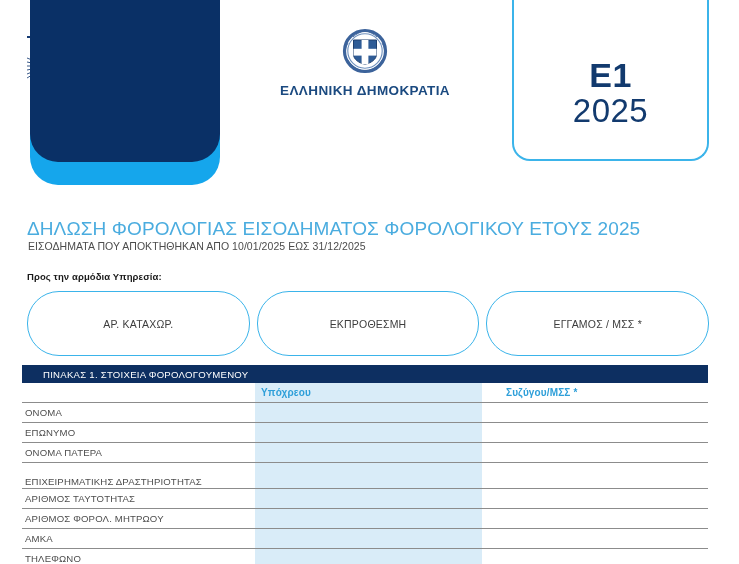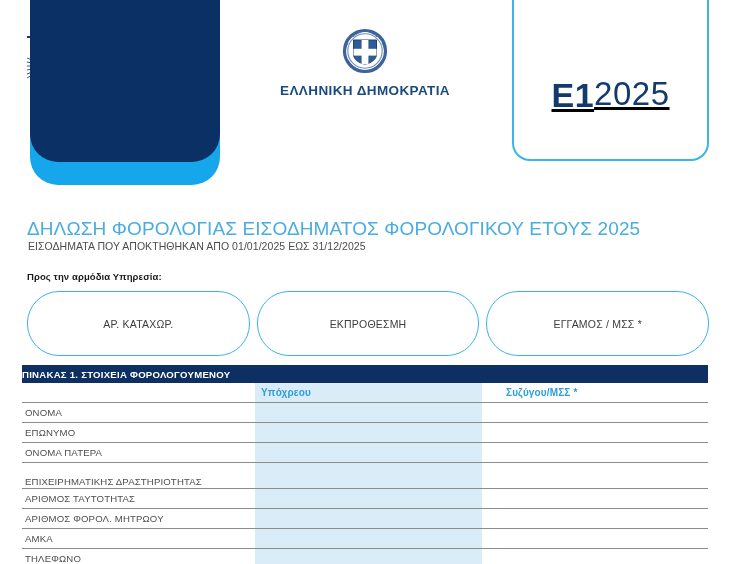--- a/index.html
+++ b/index.html
@@ -101,25 +101,24 @@
   
   .e1-box {
     position: absolute;
     left: 512px; top: 0;
     width: 197px; height: 161px;
     border: 2px solid #3bb4ea;
     border-top: none;
     border-radius: 0 0 18px 18px;
     background: #ffffff;
     display: flex;
-    flex-direction: row;
+    flex-direction: column;
     align-items: center;
     justify-content: center;
     padding-top: 30px;
-    text-decoration: underline;
   }
   .e1-code {
     color: #123a6e;
     font-size: 34px;
     font-weight: bold;
     line-height: 1;
     letter-spacing: 0.5px;
   }
   .e1-year {
     color: #123a6e;
@@ -187,23 +186,23 @@
     position: absolute;
     left: 22px; top: 365px;
     width: 686px; height: 18px;
     background: #0d2f61;
     display: flex;
     align-items: center;
   }
   .tbl-header-text {
     color: #ffffff;
     font-size: 9.6px;
-    font-weight: bold;
+    font-weight: normal;
     letter-spacing: 0.25px;
-    padding-left: 0;
+    padding-left: 21px;
     white-space: nowrap;
   }
 
   .tbl {
     position: absolute;
     left: 22px; top: 383px;
     width: 686px;
   }
   .tbl-colhead {
     position: relative;
@@ -329,21 +328,21 @@
     </svg>
     <div class="emblem-label">ΕΛΛΗΝΙΚΗ ΔΗΜΟΚΡΑΤΙΑ</div>
   </div>
 
   <div class="e1-box">
     <div class="e1-code">E1</div>
     <div class="e1-year">2025</div>
   </div>
 
   <div class="doc-title">ΔΗΛΩΣΗ ΦΟΡΟΛΟΓΙΑΣ ΕΙΣΟΔΗΜΑΤΟΣ ΦΟΡΟΛΟΓΙΚΟΥ ΕΤΟΥΣ 2025</div>
-  <div class="doc-subtitle">ΕΙΣΟΔΗΜΑΤΑ ΠΟΥ ΑΠΟΚΤΗΘΗΚΑΝ ΑΠΟ 01/01/2025 ΕΩΣ 31/12/2025</div>
+  <div class="doc-subtitle">ΕΙΣΟΔΗΜΑΤΑ ΠΟΥ ΑΠΟΚΤΗΘΗΚΑΝ ΑΠΟ 10/01/2025 ΕΩΣ 31/12/2025</div>
 
   <div class="service-label">Προς την αρμόδια Υπηρεσία:</div>
 
   <div class="round-boxes">
     <div class="round-box">
       <span class="round-box-label">ΑΡ. ΚΑΤΑΧΩΡ.</span>
     </div>
     <div class="round-box">
       <span class="round-box-label">ΕΚΠΡΟΘΕΣΜΗ</span>
     </div>

